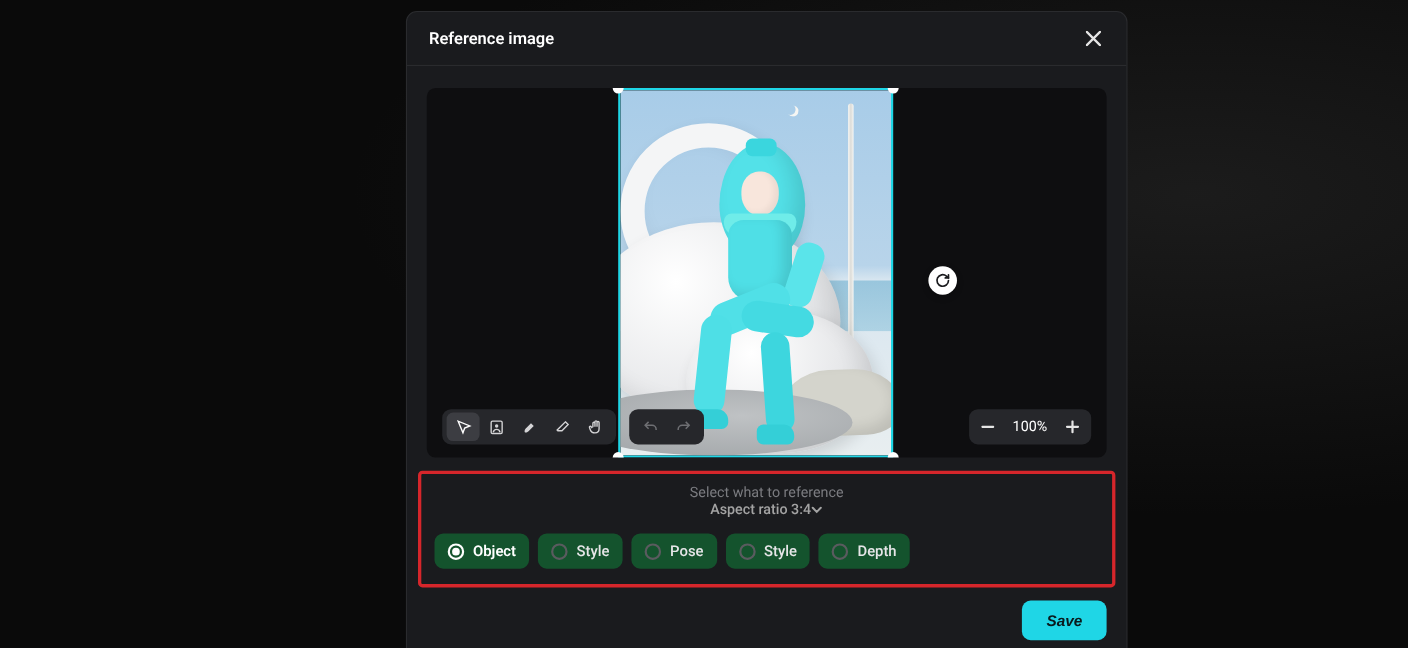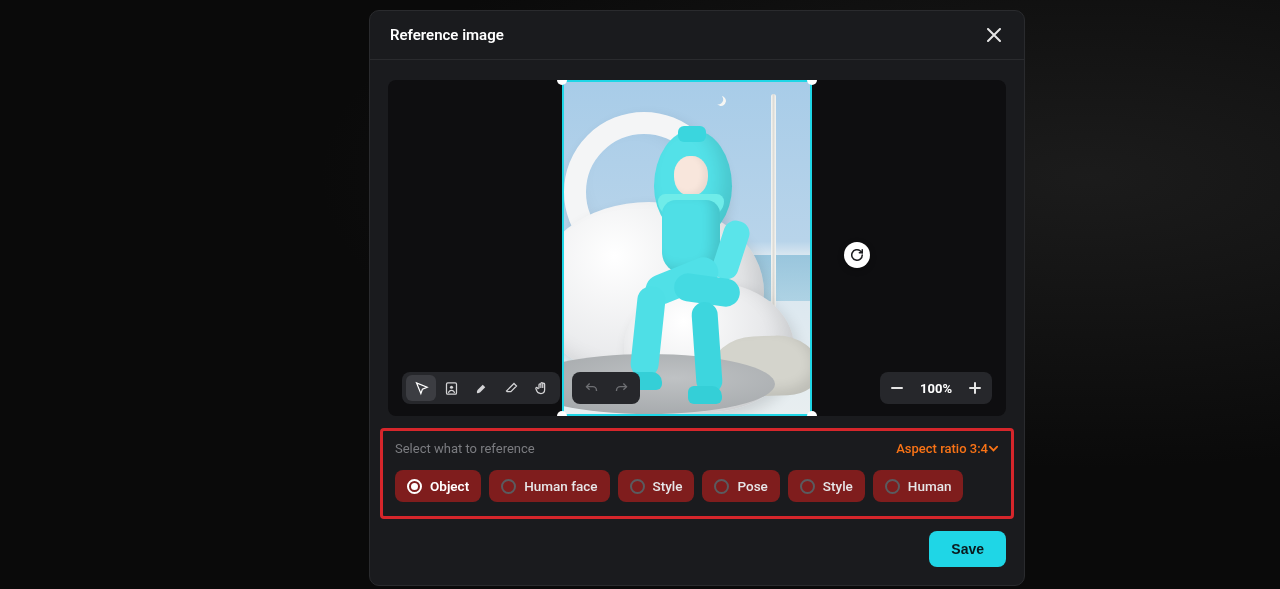--- a/index.html
+++ b/index.html
@@ -332,59 +332,60 @@
       align-items: center;
       justify-content: center;
       color: #e5e5e5;
       cursor: pointer;
       font-size: 16px;
       font-weight: 500;
     }
     .zoom-label {
       color: #ffffff;
       font-size: 13px;
-      font-weight: 700;
+      font-weight: 400;
       padding: 0 6px;
     }
 
     .ref-section {
       margin: 0 10px 12px 10px;
       border: 3px solid #d6262b;
       border-radius: 4px;
       padding: 10px 12px 14px 12px;
     }
     .ref-header {
       display: flex;
       justify-content: space-between;
       align-items: center;
       margin-bottom: 14px;
+      flex-direction: column;
     }
     .ref-instruction {
       color: #7b7c80;
       font-size: 13px;
     }
     .aspect-select {
       display: flex;
       align-items: center;
       gap: 0;
-      color: #f97316;
+      color: #a3a3a3;
       font-size: 13px;
       font-weight: 500;
       cursor: pointer;
     }
     .radio-row {
       display: flex;
       gap: 8px;
     }
     .radio-chip {
       display: flex;
       align-items: center;
       gap: 8px;
       padding: 8px 12px;
-      background: #7f1d1d;
+      background: #14532d;
       border-radius: 8px;
       cursor: pointer;
       color: #e6e6e8;
       font-size: 13.5px;
       font-weight: 500;
     }
     .radio-circle {
       width: 15px;
       height: 15px;
       border-radius: 50%;
@@ -414,20 +415,21 @@
     }
     .save-btn {
       background: #1fd6e6;
       color: #0a1a1d;
       font-weight: 700;
       font-size: 14px;
       padding: 10px 22px;
       border-radius: 8px;
       cursor: pointer;
       border: none;
+      font-style: italic;
     }
   </style>
 </head>
 <body>
 
 <div class="backdrop"></div>
 
 <div class="modal">
   <div class="modal-header">
     <div class="modal-title">Reference image</div>
@@ -551,37 +553,33 @@
     </div>
     <div class="radio-row">
       <div class="radio-chip selected">
         <span class="radio-circle">
             <span class="radio-dot"></span>
           </span>
         <span>Object</span>
       </div>
       <div class="radio-chip">
         <span class="radio-circle"></span>
-        <span>Human face</span>
+        <span>Style</span>
+      </div>
+      <div class="radio-chip">
+        <span class="radio-circle"></span>
+        <span>Pose</span>
       </div>
       <div class="radio-chip">
         <span class="radio-circle"></span>
         <span>Style</span>
       </div>
       <div class="radio-chip">
         <span class="radio-circle"></span>
-        <span>Pose</span>
-      </div>
-      <div class="radio-chip">
-        <span class="radio-circle"></span>
-        <span>Style</span>
-      </div>
-      <div class="radio-chip">
-        <span class="radio-circle"></span>
-        <span>Human</span>
+        <span>Depth</span>
       </div>
     </div>
   </div>
 
   <div class="footer">
     <button class="save-btn">Save</button>
   </div>
 </div>
 
 </body></html>

